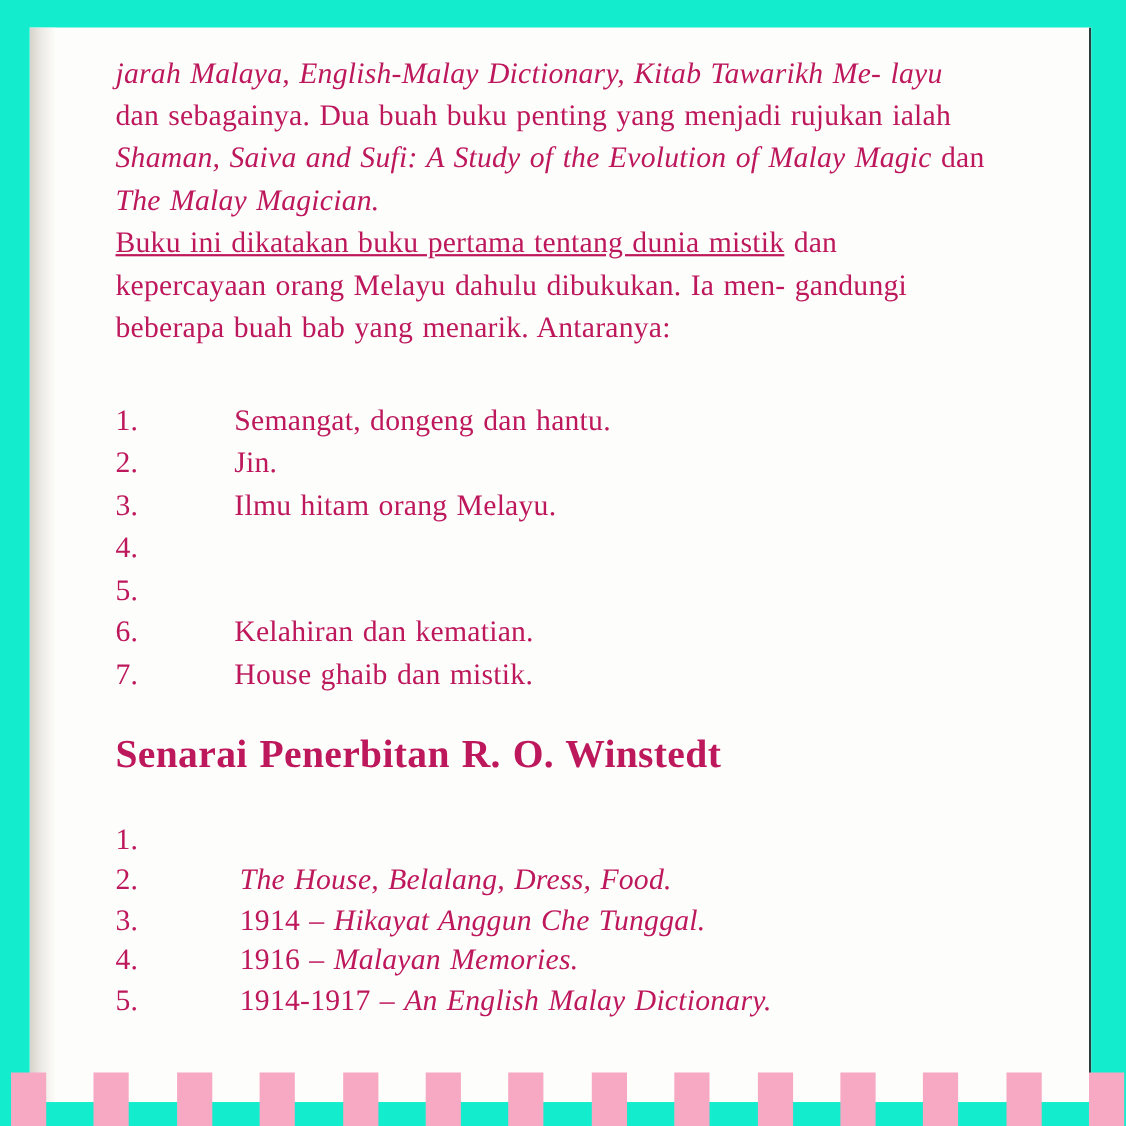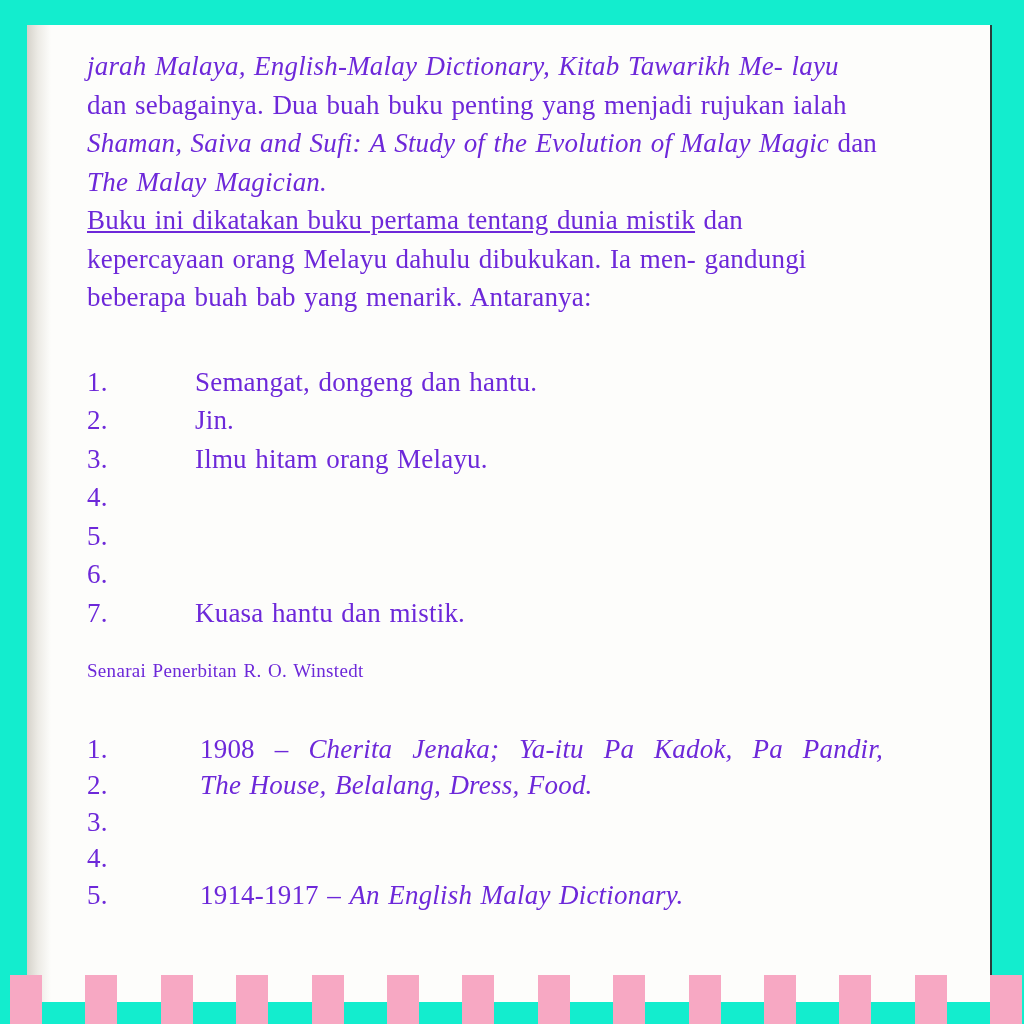--- a/index.html
+++ b/index.html
@@ -16,34 +16,34 @@
   .page::before{
     content:"";position:absolute;left:0;top:0;bottom:0;width:24px;
     background:linear-gradient(90deg,#cfcbc2 0%,#e9e7e1 45%,#fdfdfb 100%);
     opacity:.85;
   }
   
   .page-edge-line{
     position:absolute;right:0;top:0;bottom:0;width:2px;background:#2b3d3c;
   }
   .content{
-    position:absolute;left:60px;top:22px;width:796px;
-    font-size:27px;line-height:38.5px;color:#6d28d9;
+    position:absolute;left:78px;top:22px;width:796px;
+    font-size:27px;line-height:38.5px;color:#be185d;
     letter-spacing:.2px;word-spacing:1.5px;
   }
   .line{text-align:left;}
   .jl{text-align:justify;text-align-last:justify;}
   i{font-style:italic;}
   .para{margin:0;}
   .para2-indent{text-indent:36px;text-decoration:underline;}
   .list1{margin-top:46px;}
   .list1 .row{display:flex;line-height:38.5px;}
   .list1 .num{width:108px;flex:none;}
   .heading{
-    margin-top:20px;font-weight:normal;font-size:19px;line-height:38.5px;
+    margin-top:34px;font-weight:bold;font-size:36px;line-height:38.5px;
     letter-spacing:.3px;
   }
   .list2{margin-top:40px;line-height:36.5px;}
   .list2 .row{display:flex;}
   .list2 .num{width:113px;flex:none;}
   .list2 .body{flex:1;min-width:0;}
   
   .teal-band{
     position:absolute;left:0;bottom:0;width:1024px;height:22px;
     background:#13edce;z-index:3;
@@ -91,47 +91,53 @@
         <span>Ilmu hitam orang Melayu.</span>
       </div>
       <div class="row">
         <span class="num">4.</span>
       </div>
       <div class="row">
         <span class="num">5.</span>
       </div>
       <div class="row">
         <span class="num">6.</span>
+        <span>Kelahiran dan kematian.</span>
       </div>
       <div class="row">
         <span class="num">7.</span>
-        <span>Kuasa hantu dan mistik.</span>
+        <span>House ghaib dan mistik.</span>
       </div>
     </div>
 
     <div class="heading">Senarai Penerbitan R. O. Winstedt</div>
 
     <div class="list2">
       <div class="row">
         <span class="num">1.</span>
         <div class="body">
-          <div class="line jl"><span>1908 – </span><i>Cherita Jenaka; Ya-itu Pa Kadok, Pa Pandir,</i></div>
         </div>
       </div>
       <div class="row">
         <span class="num">2.</span>
         <div class="body">
           <div class="line"><i>The House, Belalang, Dress, Food.</i></div>
         </div>
       </div>
       <div class="row">
         <span class="num">3.</span>
+        <div class="body">
+          <div class="line"><span>1914 – </span><i>Hikayat Anggun Che Tunggal.</i></div>
+        </div>
       </div>
       <div class="row">
         <span class="num">4.</span>
+        <div class="body">
+          <div class="line"><span>1916 – </span><i>Malayan Memories.</i></div>
+        </div>
       </div>
       <div class="row">
         <span class="num">5.</span>
         <div class="body">
           <div class="line"><span>1914-1917 – </span><i>An English Malay Dictionary.</i></div>
         </div>
       </div>
     </div>
 
   </div>

